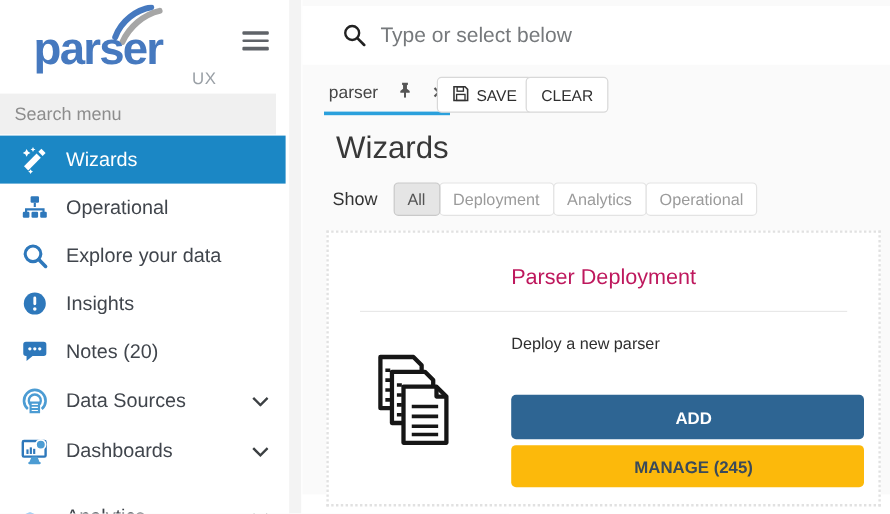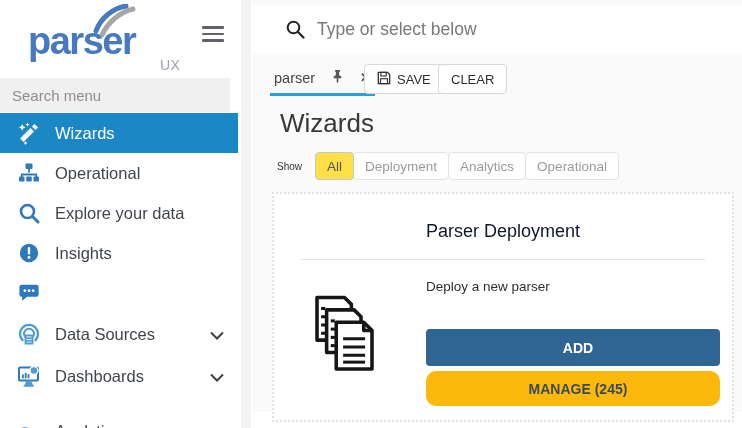--- a/index.html
+++ b/index.html
@@ -34,32 +34,32 @@
   .topsearch input::placeholder{color:#76797c;}
   .tabrow{position:absolute;left:0;top:58px;width:490px;height:38px;}
   .tab{position:absolute;left:18px;top:4px;height:31px;display:flex;align-items:center;gap:16px;padding:0 4px;border-bottom:3px solid #2aa0dc;cursor:pointer;}
   .tab-label{font-size:14.5px;color:#454545;}
   .tab-close{font-size:13px;color:#555;font-weight:700;line-height:1;cursor:pointer;}
   .toolbar-btn{position:absolute;top:6px;height:30px;display:flex;align-items:center;gap:6px;padding:0 12px;background:#fff;border:1px solid #d8d8d8;border-radius:4px;font-size:13px;color:#2f2f2f;cursor:pointer;box-sizing:border-box;font-family:"Liberation Sans",sans-serif;}
   .btn-save{left:112px;justify-content:flex-end;}
   .btn-clear{left:186px;}
   .page-title{position:absolute;left:28px;top:108px;font-size:26px;font-weight:400;color:#383838;}
   .show-row{position:absolute;left:25px;top:152px;display:flex;align-items:center;}
-  .show-label{font-size:10px;color:#333;margin-right:14px;}
+  .show-label{font-size:15px;color:#333;margin-right:14px;}
   .filter-btn{height:28px;padding:0 11px;background:#fff;border:1px solid #e3e3e3;border-radius:4px;font-size:13.5px;color:#9b9b9b;margin-left:-1px;cursor:pointer;font-family:"Liberation Sans",sans-serif;}
-  .filter-btn.selected{background:#fde047;border-color:#c9c9c9;color:#555;position:relative;z-index:1;}
+  .filter-btn.selected{background:#e5e5e5;border-color:#c9c9c9;color:#555;position:relative;z-index:1;}
   
   .card{position:absolute;left:20px;top:192px;width:462px;height:230px;background:#fff;border:2px dotted #e1e1e1;box-sizing:border-box;}
-  .card-title{text-align:center;margin-top:27px;font-size:18px;color:#0f172a;}
+  .card-title{text-align:center;margin-top:27px;font-size:18px;color:#be185d;}
   .card-divider{margin:17px 26px 0 26px;border-top:1px solid #e8e8e8;height:0;}
   .card-desc{position:absolute;left:152px;top:85px;font-size:13.5px;color:#2f2f2f;}
   .docs-icon{position:absolute;left:32px;top:98px;}
   .card-btn{position:absolute;left:152px;width:294px;border:none;border-radius:4px;font-size:14px;font-weight:700;cursor:pointer;font-family:"Liberation Sans",sans-serif;padding-left:16px;}
   .btn-add{top:135px;height:37px;background:#2e6593;color:#ffffff;}
-  .btn-manage{top:177px;height:35px;background:#fcb90b;color:#3a4a5a;border-radius:10px;}
+  .btn-manage{top:177px;height:35px;background:#fcb90b;color:#3a4a5a;}
 </style>
 </head>
 <body>
 
 <div class="sidebar">
   <div class="logo-row">
     <svg class="logo-swoosh" width="48" height="34" viewBox="0 0 48 34">
       <path d="M14 31 C20 18 32 8 45 5" fill="none" stroke="#a6a6a6" stroke-width="5" stroke-linecap="round"></path>
       <path d="M8 27 C13 13 26 4 38 2" fill="none" stroke="#4679bf" stroke-width="5" stroke-linecap="round"></path>
     </svg>
@@ -123,20 +123,21 @@
 
     <div class="menu-item">
       <span class="mi-icon">
         <svg width="24" height="22" viewBox="0 0 24 24">
           <path d="M4 3 h16 a2.5 2.5 0 0 1 2.5 2.5 v8 a2.5 2.5 0 0 1 -2.5 2.5 H10 l-5.5 4.5 v-4.5 H4 a2.5 2.5 0 0 1 -2.5 -2.5 v-8 A2.5 2.5 0 0 1 4 3 Z" fill="#2e78bb"></path>
           <circle cx="7.5" cy="9.5" r="1.5" fill="#fff"></circle>
           <circle cx="12" cy="9.5" r="1.5" fill="#fff"></circle>
           <circle cx="16.5" cy="9.5" r="1.5" fill="#fff"></circle>
         </svg>
       </span>
+      <span>Notes (20)</span>
     </div>
 
     <div class="menu-item tall">
       <span class="mi-icon">
         <svg width="24" height="24" viewBox="0 0 24 24">
           <path d="M6.2 18.8 A9 9 0 1 1 17.8 18.8" fill="none" stroke="#4c9cd3" stroke-width="2.2"></path>
           <path d="M8.8 15.6 A5 5 0 1 1 15.2 15.6" fill="none" stroke="#4c9cd3" stroke-width="2"></path>
           <path d="M8.5 13.5 h7 v8 h-7 Z" fill="#fff" stroke="#4c9cd3" stroke-width="1.8"></path>
           <line x1="8.5" y1="16.2" x2="15.5" y2="16.2" stroke="#4c9cd3" stroke-width="1.6"></line>
           <line x1="8.5" y1="18.9" x2="15.5" y2="18.9" stroke="#4c9cd3" stroke-width="1.6"></line>

